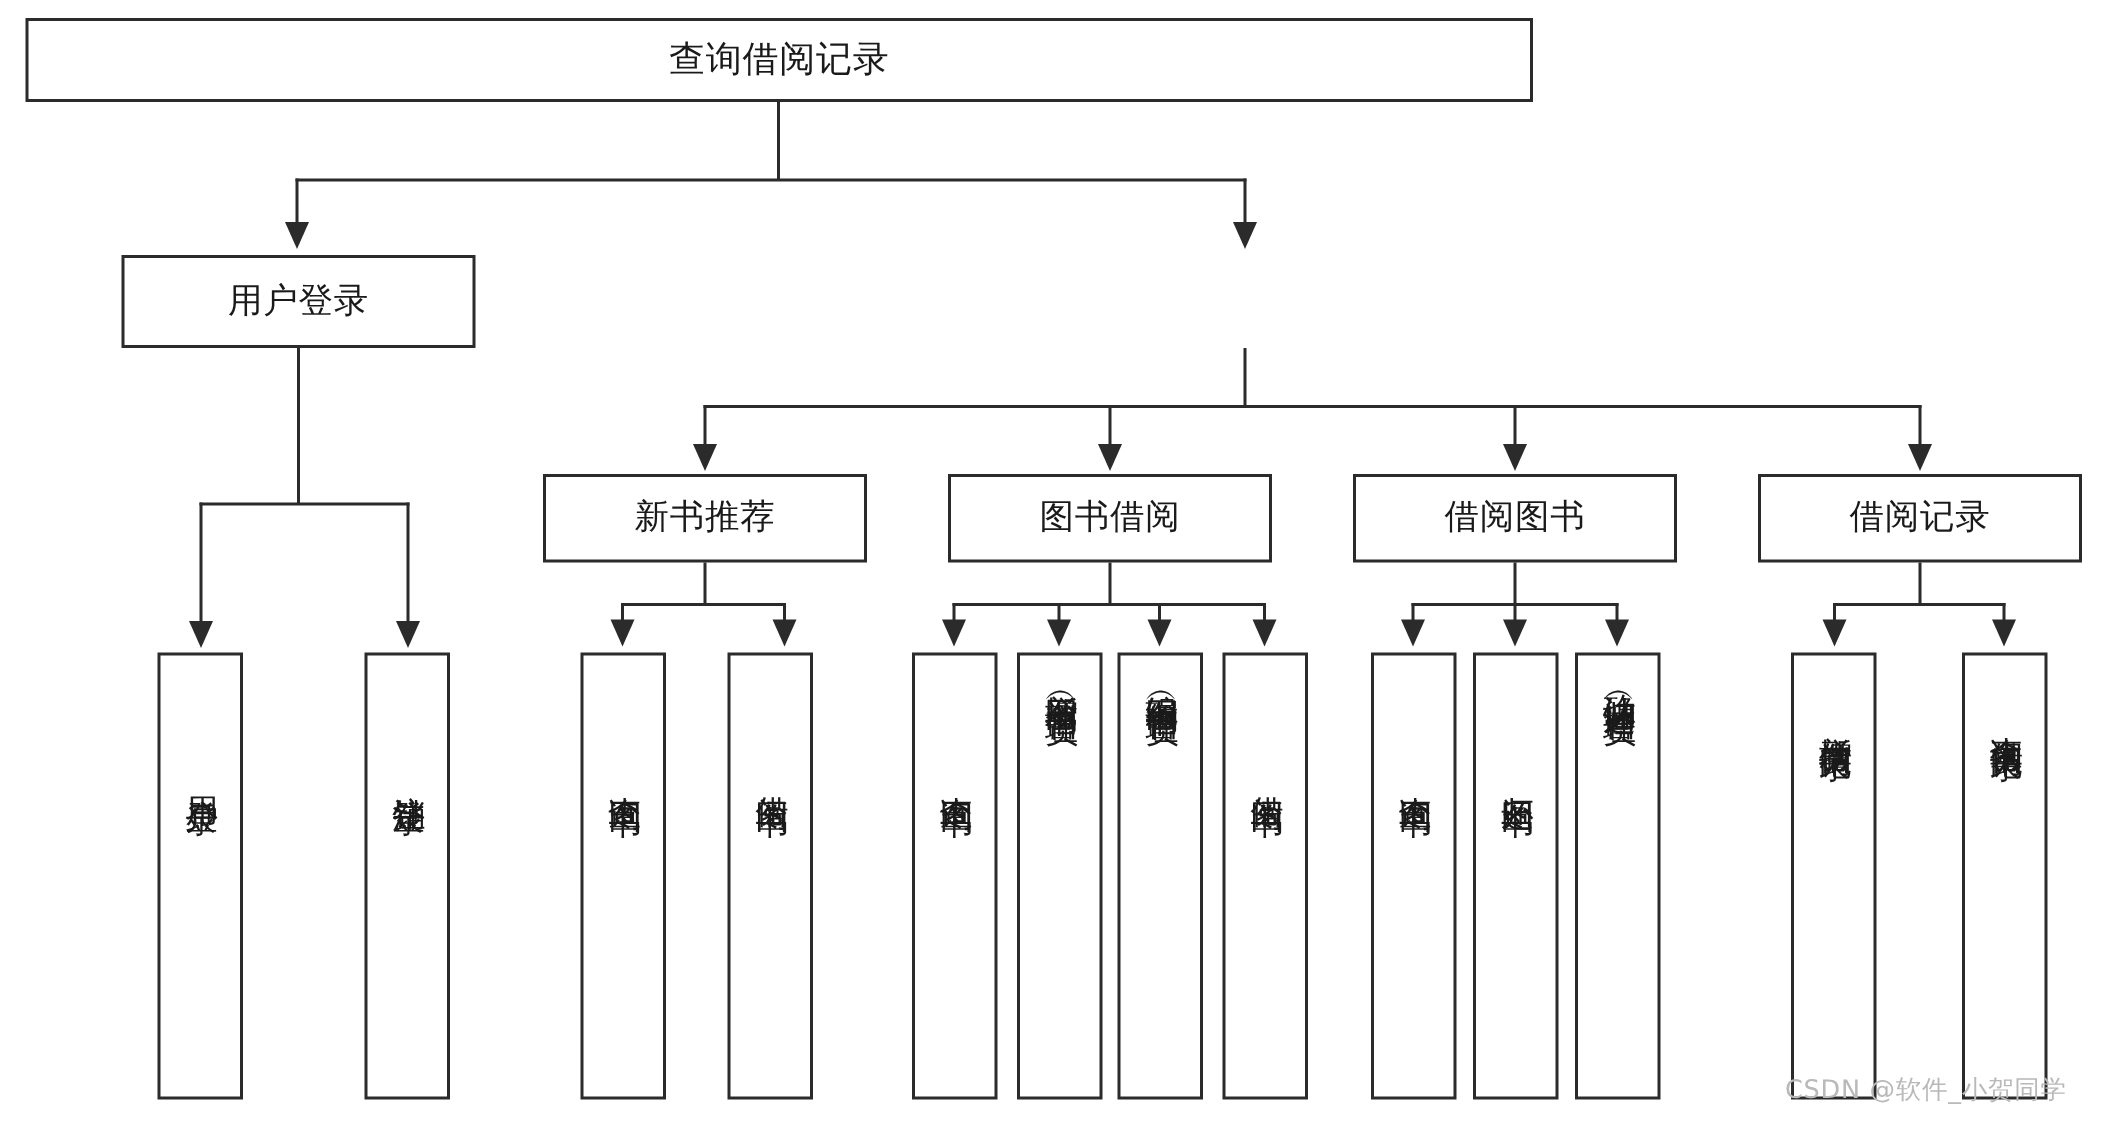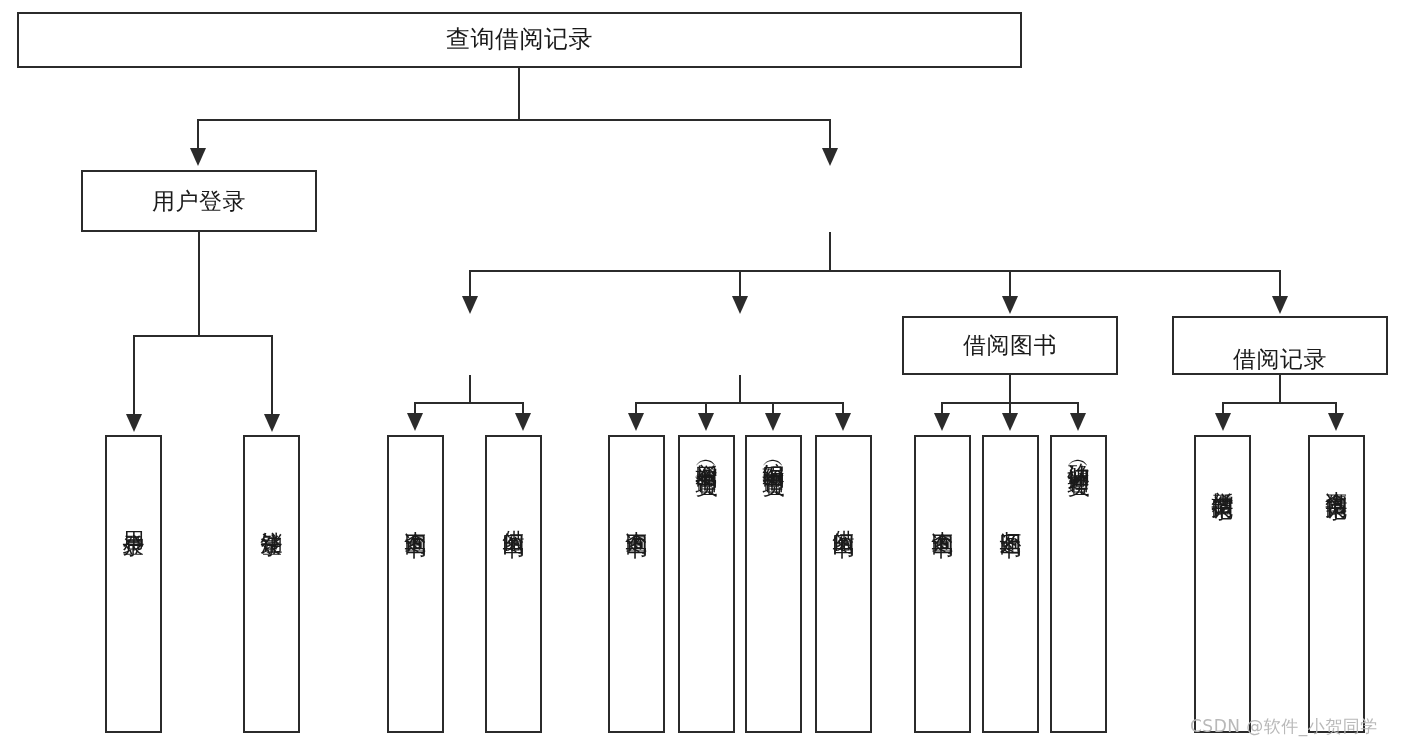--- a/index.html
+++ b/index.html
@@ -117,24 +117,30 @@
 
   <div class="ln v" style="left:739px; top:270px; width:2px; height:28px;"></div>
   <div class="arrow" style="left:732px; top:296px;"></div>
 
   <div class="ln v" style="left:1009px; top:270px; width:2px; height:28px;"></div>
   <div class="arrow" style="left:1002px; top:296px;"></div>
 
   <div class="ln v" style="left:1279px; top:270px; width:2px; height:28px;"></div>
   <div class="arrow" style="left:1272px; top:296px;"></div>
 
+  <div class="node h" style="left:362px; top:316px; width:216px; height:59px;">
+    <span class="label">新书推荐</span>
+  </div>
+  <div class="node h" style="left:632px; top:316px; width:216px; height:59px;">
+    <span class="label">图书借阅</span>
+  </div>
   <div class="node h" style="left:902px; top:316px; width:216px; height:59px;">
     <span class="label">借阅图书</span>
   </div>
-  <div class="node h" style="left:1172px; top:316px; width:216px; height:59px;align-items:flex-end;">
+  <div class="node h" style="left:1172px; top:316px; width:216px; height:59px;">
     <span class="label">借阅记录</span>
   </div>
 
   <div class="ln v" style="left:469px; top:375px; width:2px; height:28px;"></div>
   <div class="ln h" style="left:414px; top:402px; width:110px; height:2px;"></div>
   <div class="ln v" style="left:414px; top:402px; width:2px; height:12px;"></div>
   <div class="arrow" style="left:407px; top:413px;"></div>
   <div class="ln v" style="left:522px; top:402px; width:2px; height:12px;"></div>
   <div class="arrow" style="left:515px; top:413px;"></div>
 

